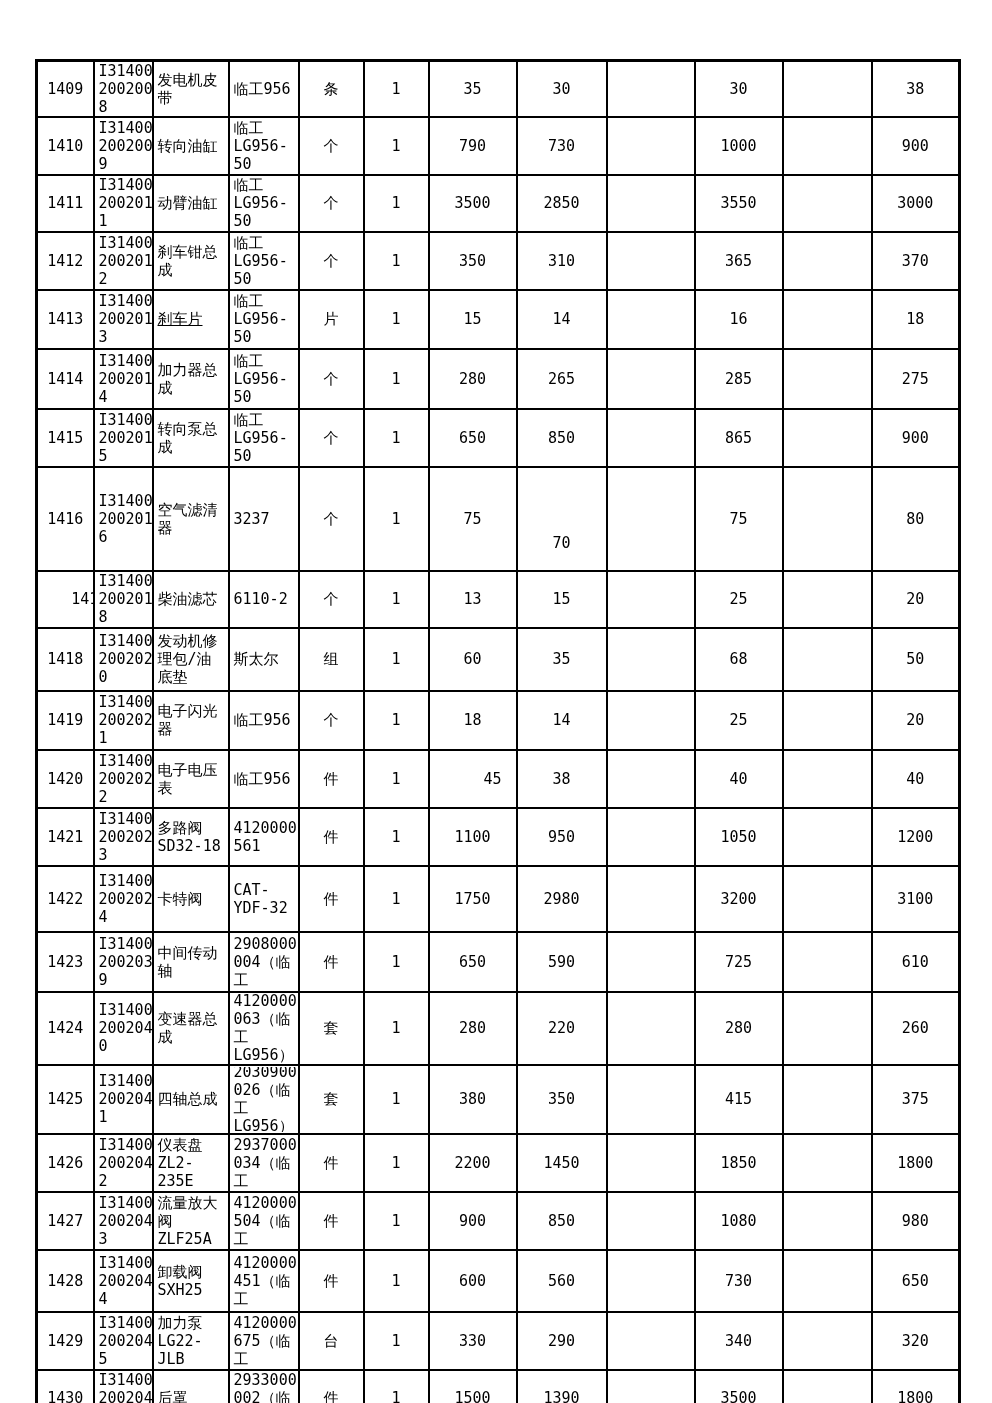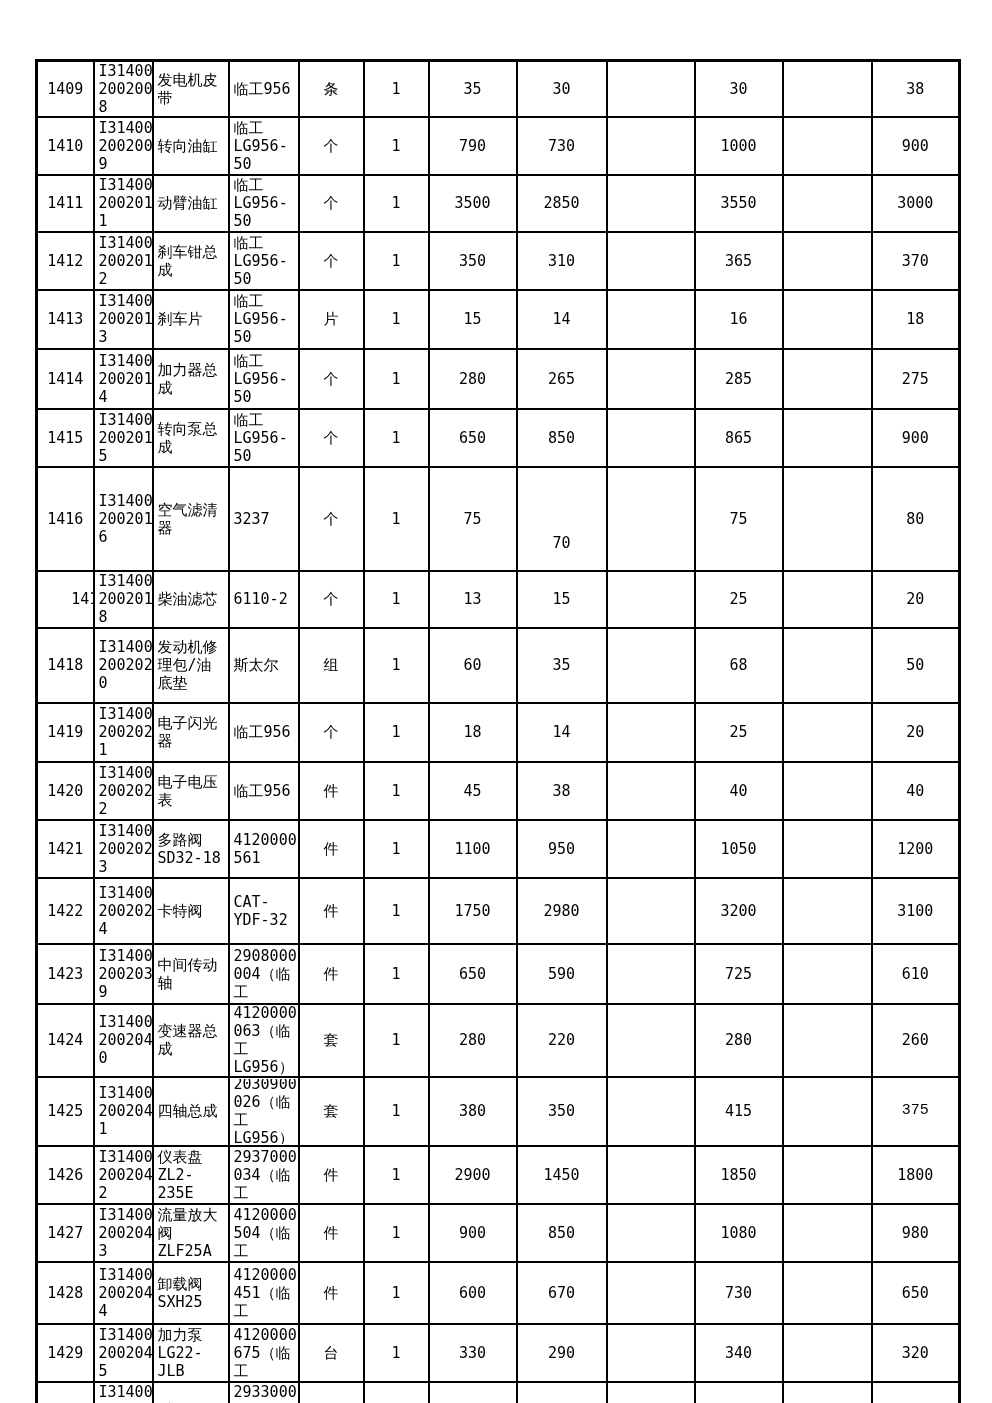--- a/index.html
+++ b/index.html
@@ -254,21 +254,21 @@
         <tr style="height: 59px;">
           <td>
             <div class="cw" style="height: 55px;">1413</div>
           </td>
           <td>
             <div class="cw left" style="height: 55px;">I31400
 200201
 3</div>
           </td>
           <td>
-            <div class="cw left" style="height: 55px;">刹车片</div>
+            <div class="cw left" style="height: 55px; text-decoration: underline;">刹车片</div>
           </td>
           <td>
             <div class="cw left" style="height: 55px;">临工
 LG956-
 50</div>
           </td>
           <td>
             <div class="cw" style="height: 55px;">片</div>
           </td>
           <td>
@@ -463,21 +463,21 @@
         <tr style="height: 62px;">
           <td>
             <div class="cw" style="height: 58px;">1418</div>
           </td>
           <td>
             <div class="cw left" style="height: 58px;">I31400
 200202
 0</div>
           </td>
           <td>
-            <div class="cw left" style="height: 73px;">发动机修
+            <div class="cw left" style="height: 61px;">发动机修
 理包/油
 底垫</div>
           </td>
           <td>
             <div class="cw left" style="height: 58px;">斯太尔</div>
           </td>
           <td>
             <div class="cw" style="height: 58px;">组</div>
           </td>
           <td>
@@ -559,21 +559,21 @@
           <td>
             <div class="cw left" style="height: 54px;">临工956</div>
           </td>
           <td>
             <div class="cw" style="height: 54px;">件</div>
           </td>
           <td>
             <div class="cw" style="height: 54px;">1</div>
           </td>
           <td>
-            <div class="cw" style="height: 54px;">45</div>
+            <div class="cw" style="height: 54px; margin-left: 20px;">45</div>
           </td>
           <td>
             <div class="cw" style="height: 54px;">38</div>
           </td>
           <td>
             <div class="cw" style="height: 54px;"></div>
           </td>
           <td>
             <div class="cw" style="height: 54px;">40</div>
           </td>
@@ -787,21 +787,21 @@
           <td>
             <div class="cw" style="height: 65px;"></div>
           </td>
           <td>
             <div class="cw" style="height: 65px;">415</div>
           </td>
           <td>
             <div class="cw" style="height: 65px;"></div>
           </td>
           <td>
-            <div class="cw" style="height: 65px; font-family: Liberation Mono, monospace;">375</div>
+            <div class="cw" style="height: 65px;">375</div>
           </td>
         </tr>
         <tr style="height: 58px;">
           <td>
             <div class="cw" style="height: 54px;">1426</div>
           </td>
           <td>
             <div class="cw left" style="height: 54px;">I31400
 200204
 2</div>
@@ -815,21 +815,21 @@
 034（临
 工</div>
           </td>
           <td>
             <div class="cw" style="height: 54px;">件</div>
           </td>
           <td>
             <div class="cw" style="height: 54px;">1</div>
           </td>
           <td>
-            <div class="cw" style="height: 54px;">2900</div>
+            <div class="cw" style="height: 54px;">2200</div>
           </td>
           <td>
             <div class="cw" style="height: 54px;">1450</div>
           </td>
           <td>
             <div class="cw" style="height: 54px;"></div>
           </td>
           <td>
             <div class="cw" style="height: 54px;">1850</div>
           </td>
@@ -904,21 +904,21 @@
           <td>
             <div class="cw" style="height: 58px;">件</div>
           </td>
           <td>
             <div class="cw" style="height: 58px;">1</div>
           </td>
           <td>
             <div class="cw" style="height: 58px;">600</div>
           </td>
           <td>
-            <div class="cw" style="height: 58px;">670</div>
+            <div class="cw" style="height: 58px;">560</div>
           </td>
           <td>
             <div class="cw" style="height: 58px;"></div>
           </td>
           <td>
             <div class="cw" style="height: 58px;">730</div>
           </td>
           <td>
             <div class="cw" style="height: 58px;"></div>
           </td>

